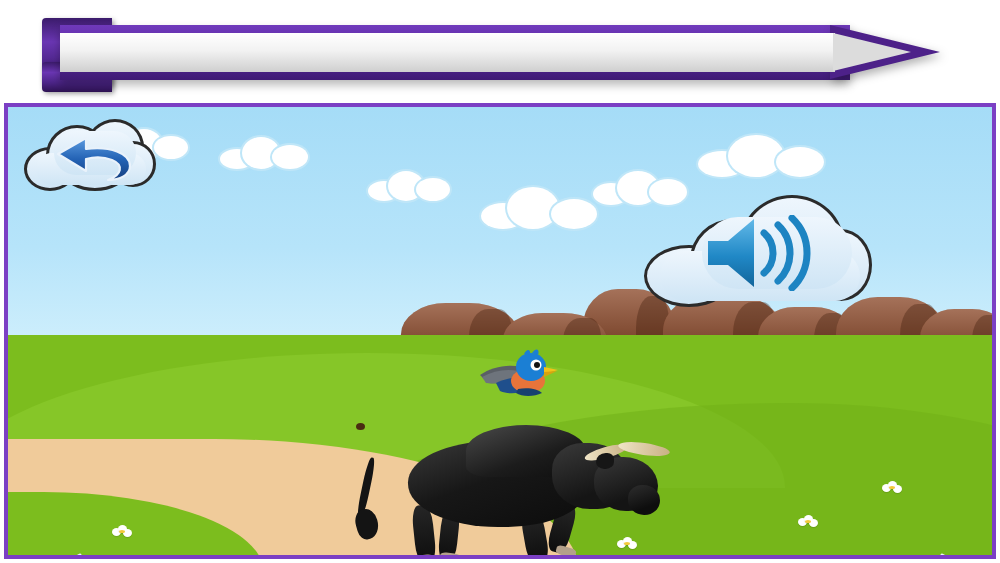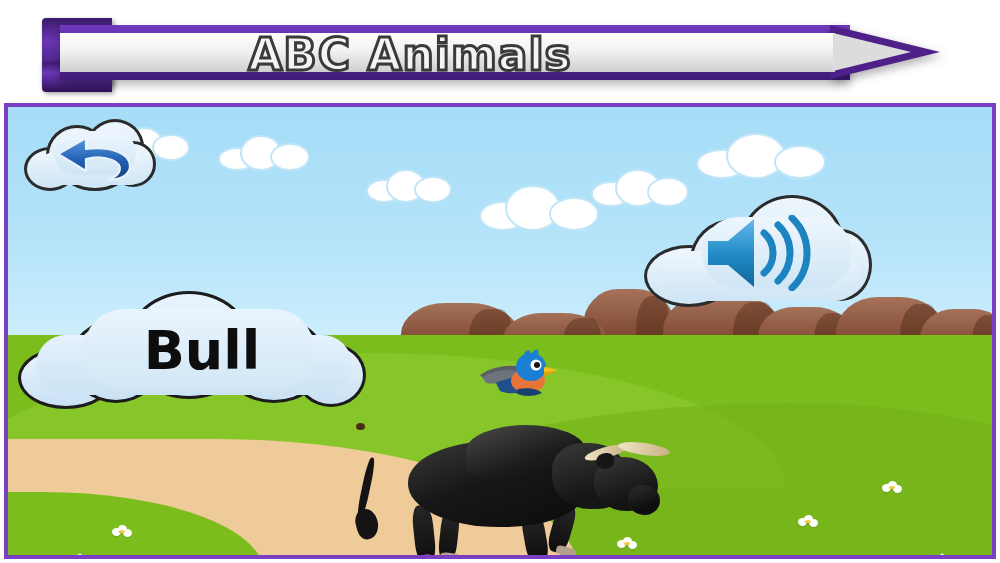--- a/index.html
+++ b/index.html
@@ -127,21 +127,20 @@
 
 <div id="app">
 
   <div class="banner-wrap">
     <div class="ribbon-tail"></div>
     <div class="ribbon-tail bot"></div>
     <div class="banner-band"></div>
     <div class="banner-point"></div>
     <div class="banner-face"></div>
     <div class="banner-face-point"></div>
-    <div class="banner-title">ABC Animals</div>
   </div>
 
   <div class="frame">
     <div class="scene">
 
       <div class="sky"></div>
 
       <div class="rock" style="left:575px;top:182px;width:92px;height:62px;">
         <div class="hi"></div>
           <div class="dk"></div>
@@ -305,30 +304,20 @@
               <stop offset="0" stop-color="#5b9be0"></stop>
                   <stop offset="50%" stop-color="#2463b5"></stop>
               <stop offset="100%" stop-color="#153f80"></stop>
                 </linearGradient>
               </defs>
             <path d="M36 5 L36 16 C60 13 80 20 80 33 C80 42 70 47 58 47 C72 42 74 32 62 27 C54 24 44 24 36 26 L36 38 L8 21 Z" fill="url(#bgrad1)" stroke="#e9f2fb" stroke-width="2.2" stroke-linejoin="round"></path>
           </svg>
         </div>
       </div>
 
-      <div class="wordcloud">
-        <div class="puff" style="position:absolute;left:0;top:58px;width:96px;height:62px;border-radius:50%;background:linear-gradient(180deg,#e9f4fd 0%,#c9e1f4 100%);border:3px solid #1c1c1c;box-sizing:border-box;"></div>
-        <div class="puff" style="position:absolute;left:52px;top:30px;width:92px;height:84px;border-radius:50%;background:linear-gradient(180deg,#e9f4fd 0%,#c9e1f4 100%);border:3px solid #1c1c1c;box-sizing:border-box;"></div>
-        <div class="puff" style="position:absolute;left:108px;top:2px;width:126px;height:108px;border-radius:50%;background:linear-gradient(180deg,#e9f4fd 0%,#c9e1f4 100%);border:3px solid #1c1c1c;box-sizing:border-box;"></div>
-        <div class="puff" style="position:absolute;left:204px;top:28px;width:104px;height:86px;border-radius:50%;background:linear-gradient(180deg,#e9f4fd 0%,#c9e1f4 100%);border:3px solid #1c1c1c;box-sizing:border-box;"></div>
-        <div class="puff" style="position:absolute;left:278px;top:54px;width:70px;height:64px;border-radius:50%;background:linear-gradient(180deg,#e9f4fd 0%,#c9e1f4 100%);border:3px solid #1c1c1c;box-sizing:border-box;"></div>
-        <div style="position:absolute;left:18px;top:46px;width:316px;height:60px;border-radius:40px;background:linear-gradient(180deg,#e6f2fd 0%,#cbe3f5 100%);"></div>
-        <div style="position:absolute;left:66px;top:20px;width:230px;height:80px;border-radius:60px;background:linear-gradient(180deg,#e9f4fd 0%,#d2e7f6 100%);"></div>
-        <div class="word-text">Bull</div>
-      </div>
 
       <div class="cloudbtn" style="left:636px;top:86px;width:230px;height:118px;">
         <div class="puff" style="left:0;top:52px;width:90px;height:62px;"></div>
         <div class="puff" style="left:46px;top:26px;width:86px;height:82px;"></div>
         <div class="puff" style="left:96px;top:2px;width:104px;height:98px;"></div>
         <div class="puff" style="left:166px;top:36px;width:62px;height:72px;"></div>
         <div class="inner" style="left:16px;top:58px;width:200px;height:50px;border-radius:34px;"></div>
         <div class="inner" style="left:58px;top:24px;width:150px;height:72px;border-radius:52px;"></div>
         <div class="glyph" style="left:58px;top:22px;width:140px;height:76px;">
           <svg width="140" height="76" viewBox="0 0 140 76">

